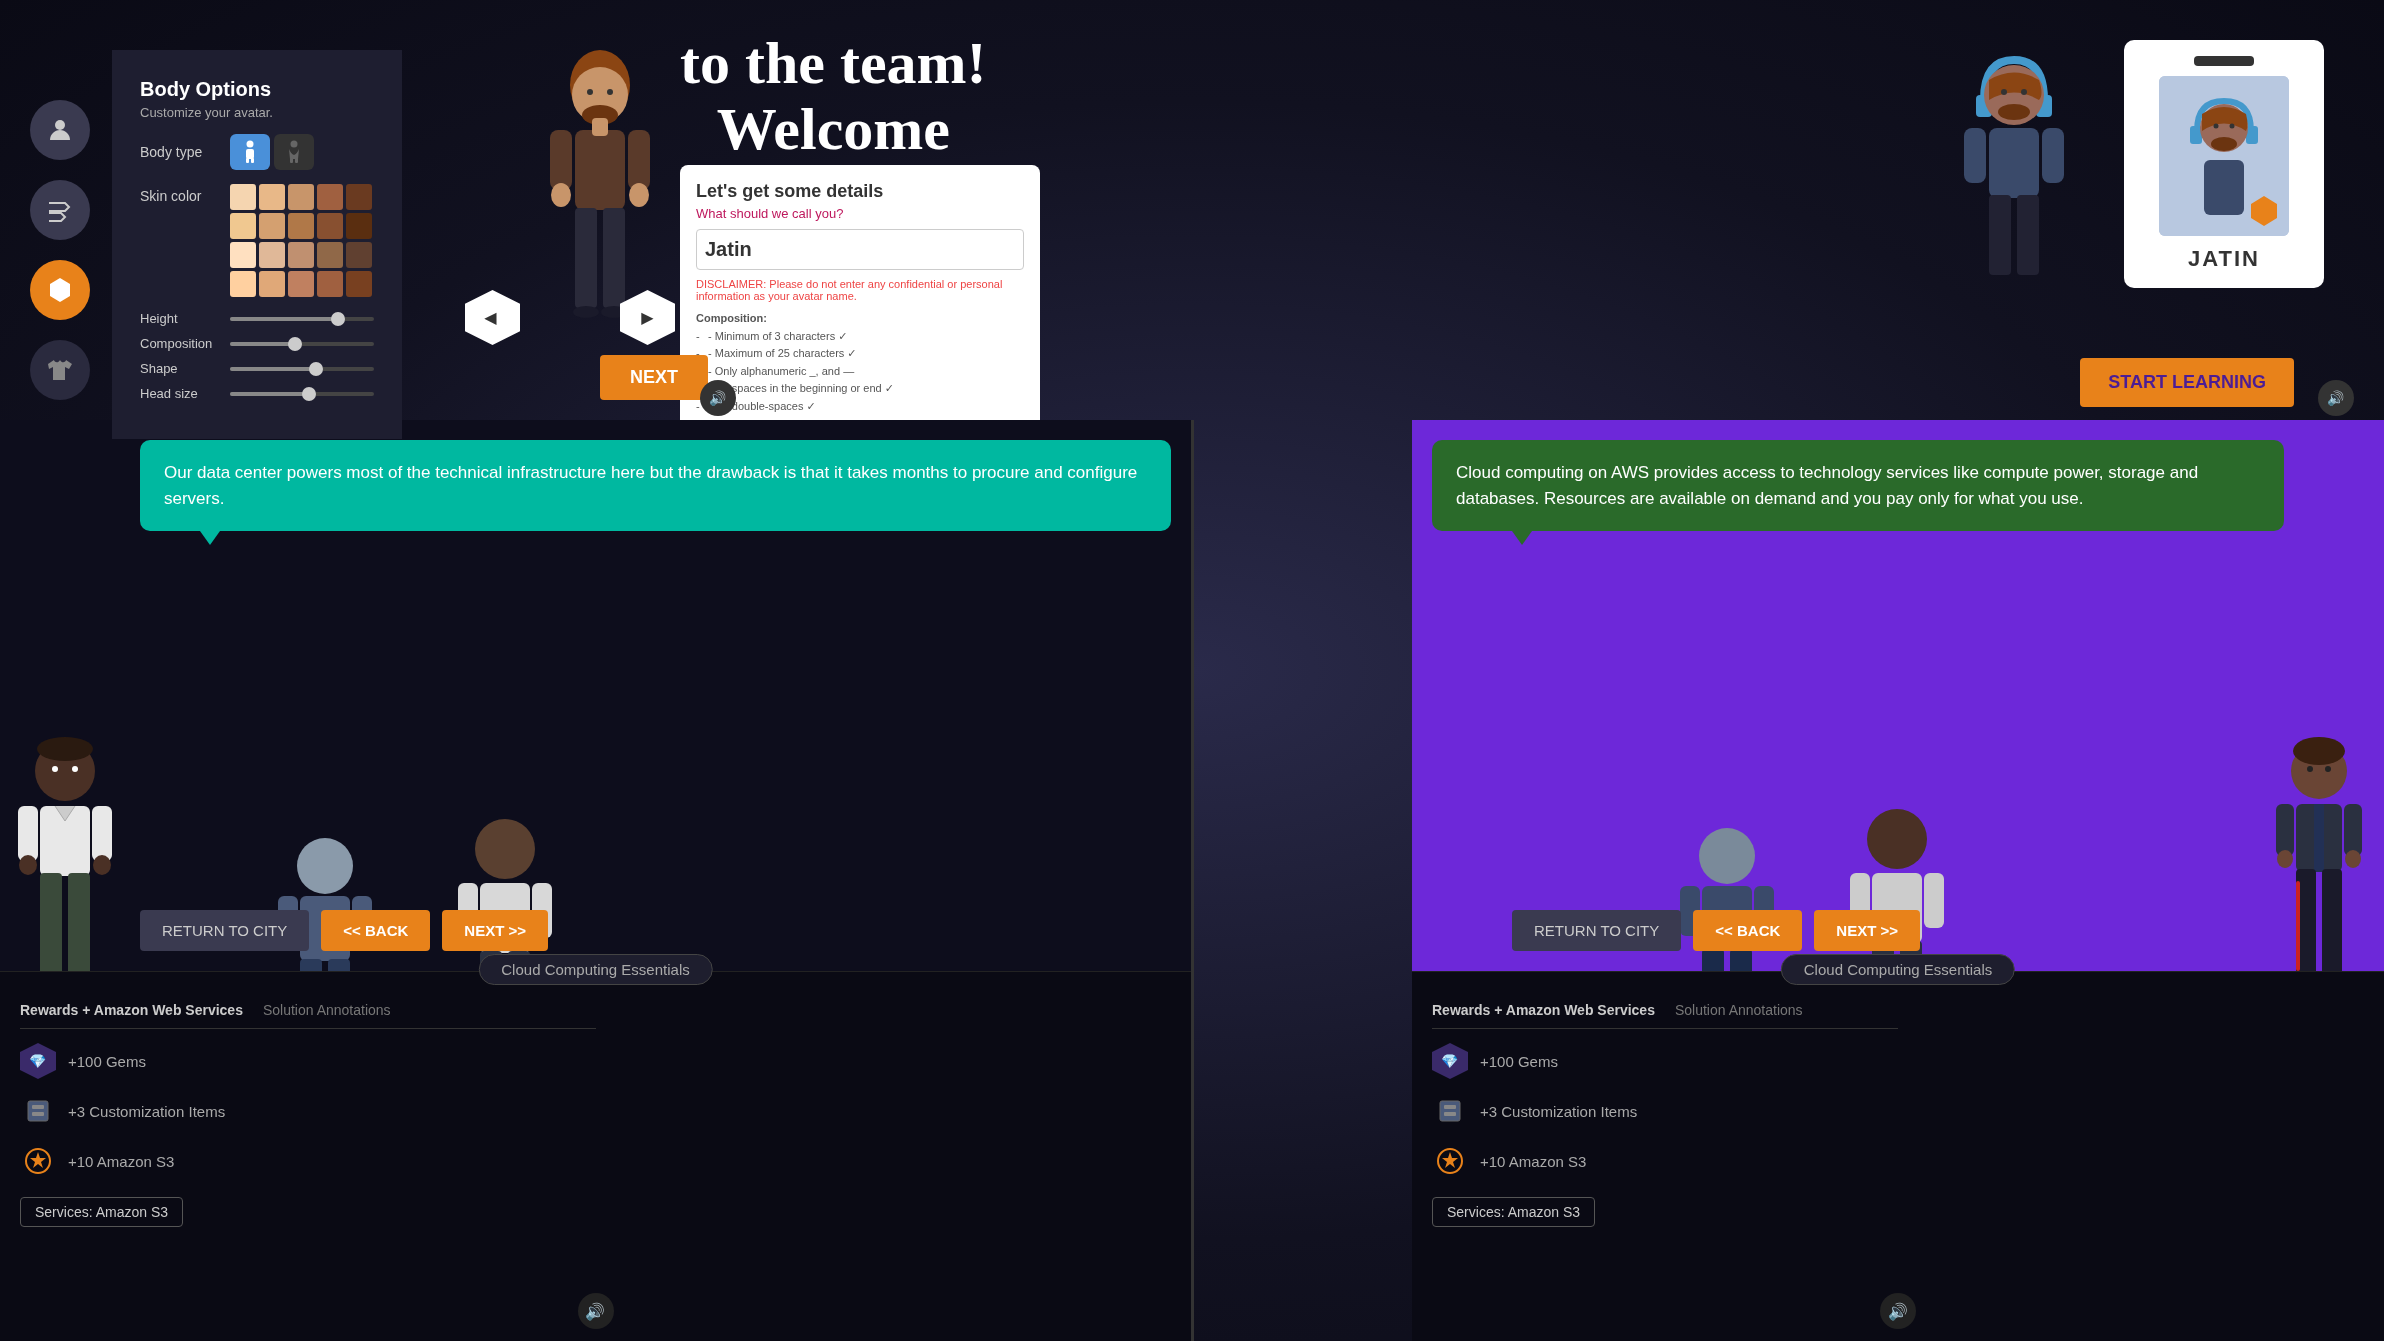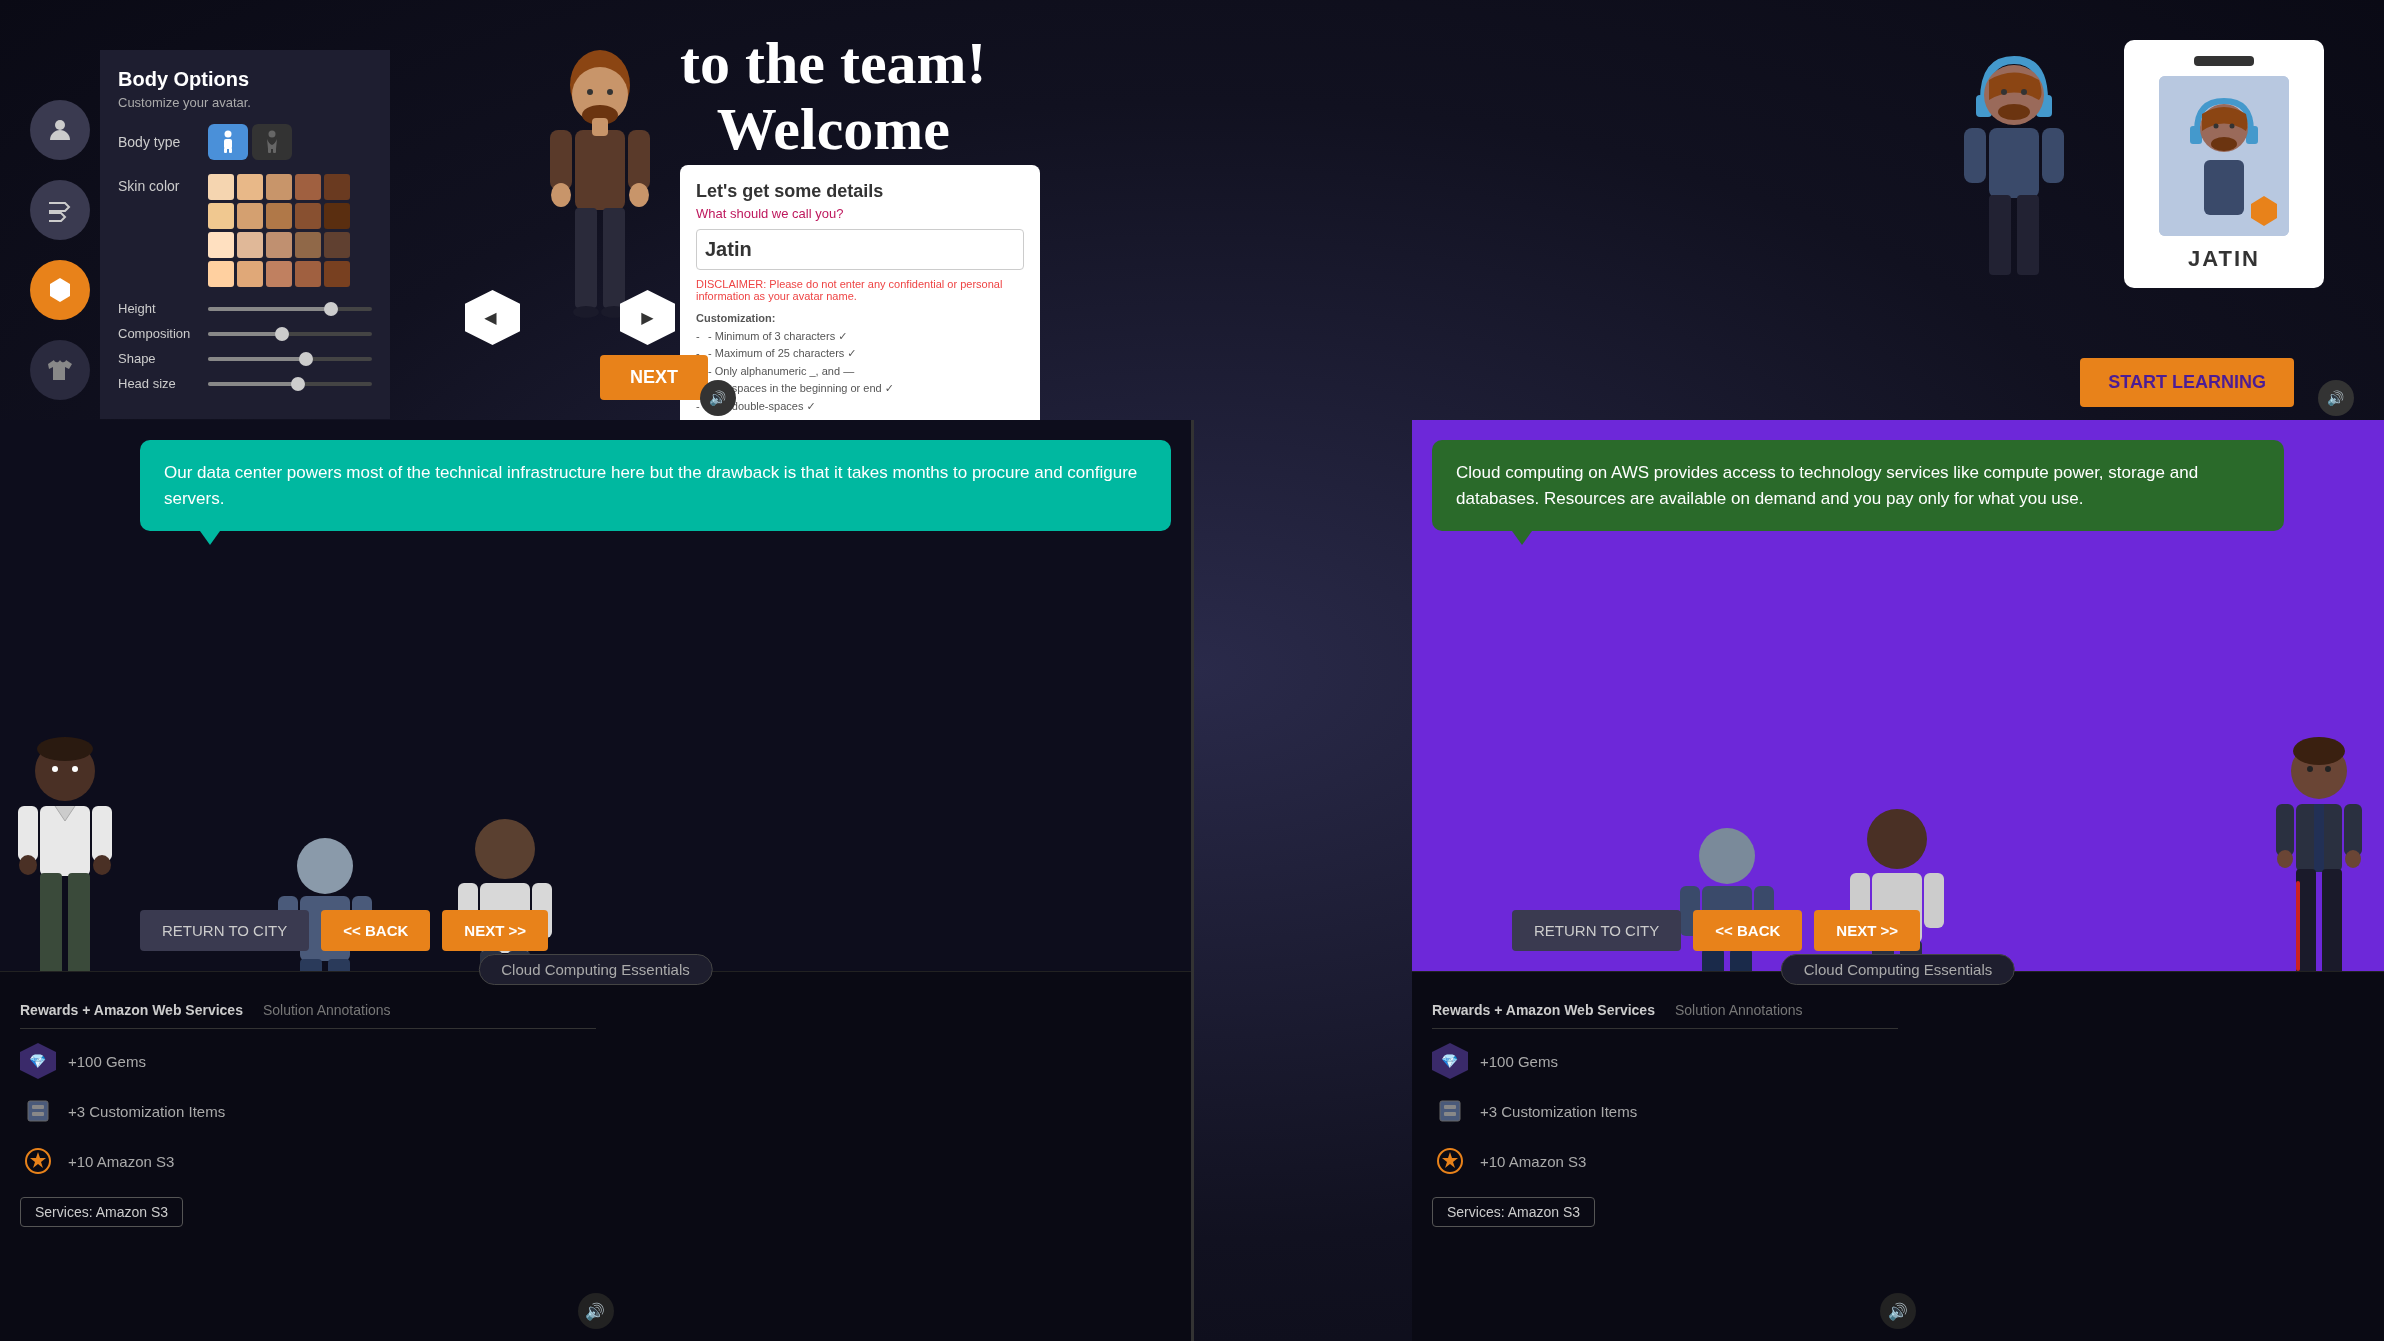--- a/index.html
+++ b/index.html
@@ -15,26 +15,26 @@
     
     .bg-main {
       position: absolute;
       inset: 0;
       background: radial-gradient(ellipse at center, #2a2a4a 0%, #111120 60%, #0a0a15 100%);
     }
 
     
     .body-options-panel {
       position: absolute;
-      left: 100px;
+      left: 112px;
       top: 50px;
       width: 290px;
       background: #1e1e30;
       border-radius: 0;
-      padding: 18px;
+      padding: 28px;
       z-index: 10;
     }
     .body-options-panel h3 {
       color: #fff;
       font-size: 20px;
       font-weight: bold;
       margin-bottom: 4px;
     }
     .body-options-panel p {
       color: #aaa;
@@ -473,21 +473,21 @@
   <h1>to the team!</h1>
   <h1>Welcome</h1>
 </div>
 
 <div class="details-card">
   <h4>Let's get some details</h4>
   <p class="sub">What should we call you?</p>
   <input class="name-input" type="text" value="Jatin" style="">
   <p class="disclaimer">DISCLAIMER: Please do not enter any confidential or personal information as your avatar name.</p>
   <div class="requirements">
-    <strong>Customization:</strong>
+    <strong>Composition:</strong>
     <ul>
       <li>- Minimum of 3 characters ✓</li>
       <li>- Maximum of 25 characters ✓</li>
       <li>- Only alphanumeric _, and —</li>
       <li>- No spaces in the beginning or end ✓</li>
       <li>- No double-spaces ✓</li>
     </ul>
   </div>
   <button class="create-badge-btn">CREATE BADGE</button>
   <div style="clear:both;"></div>

